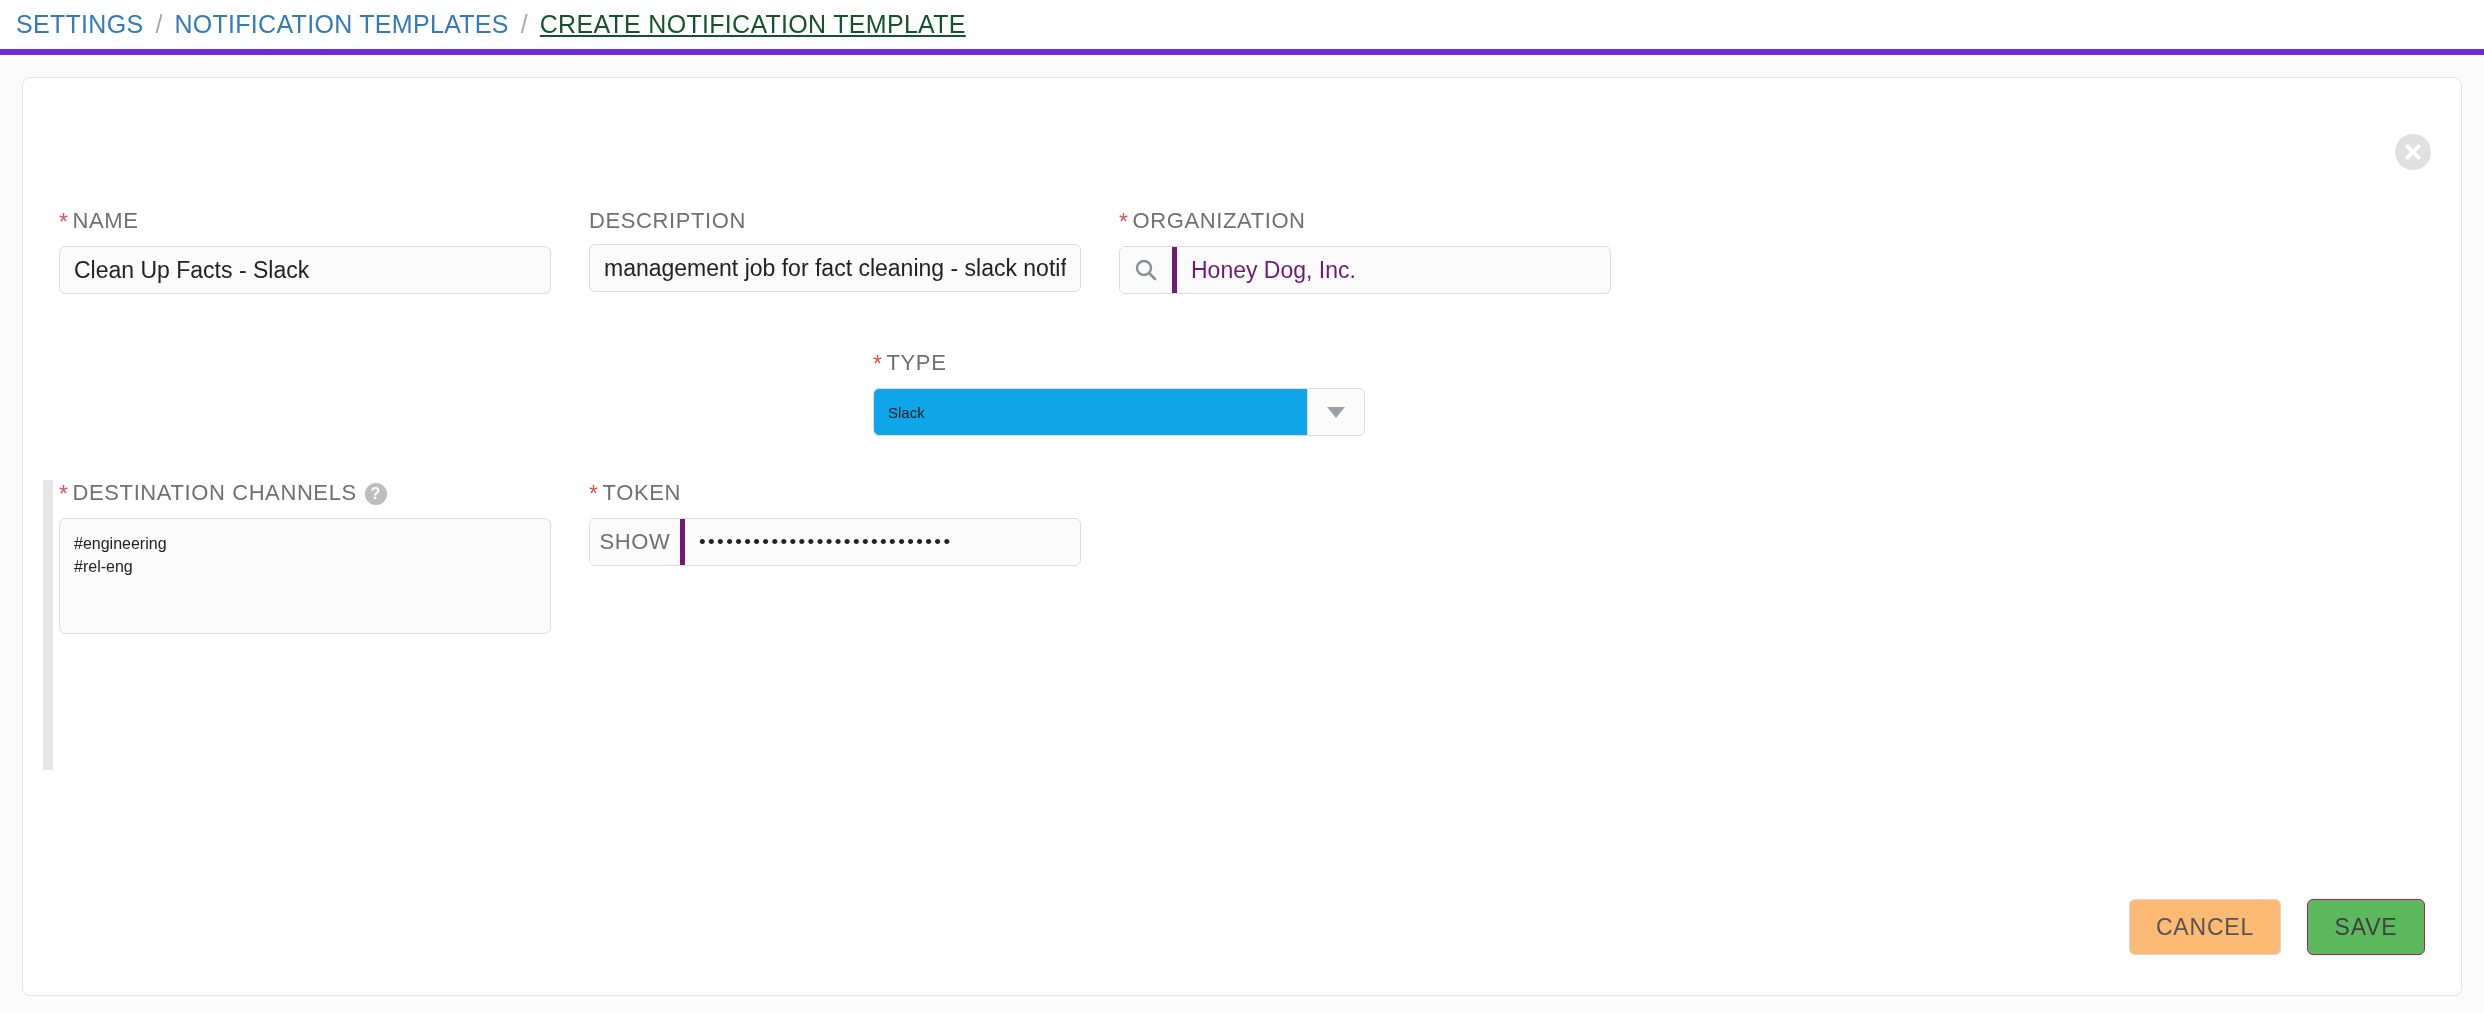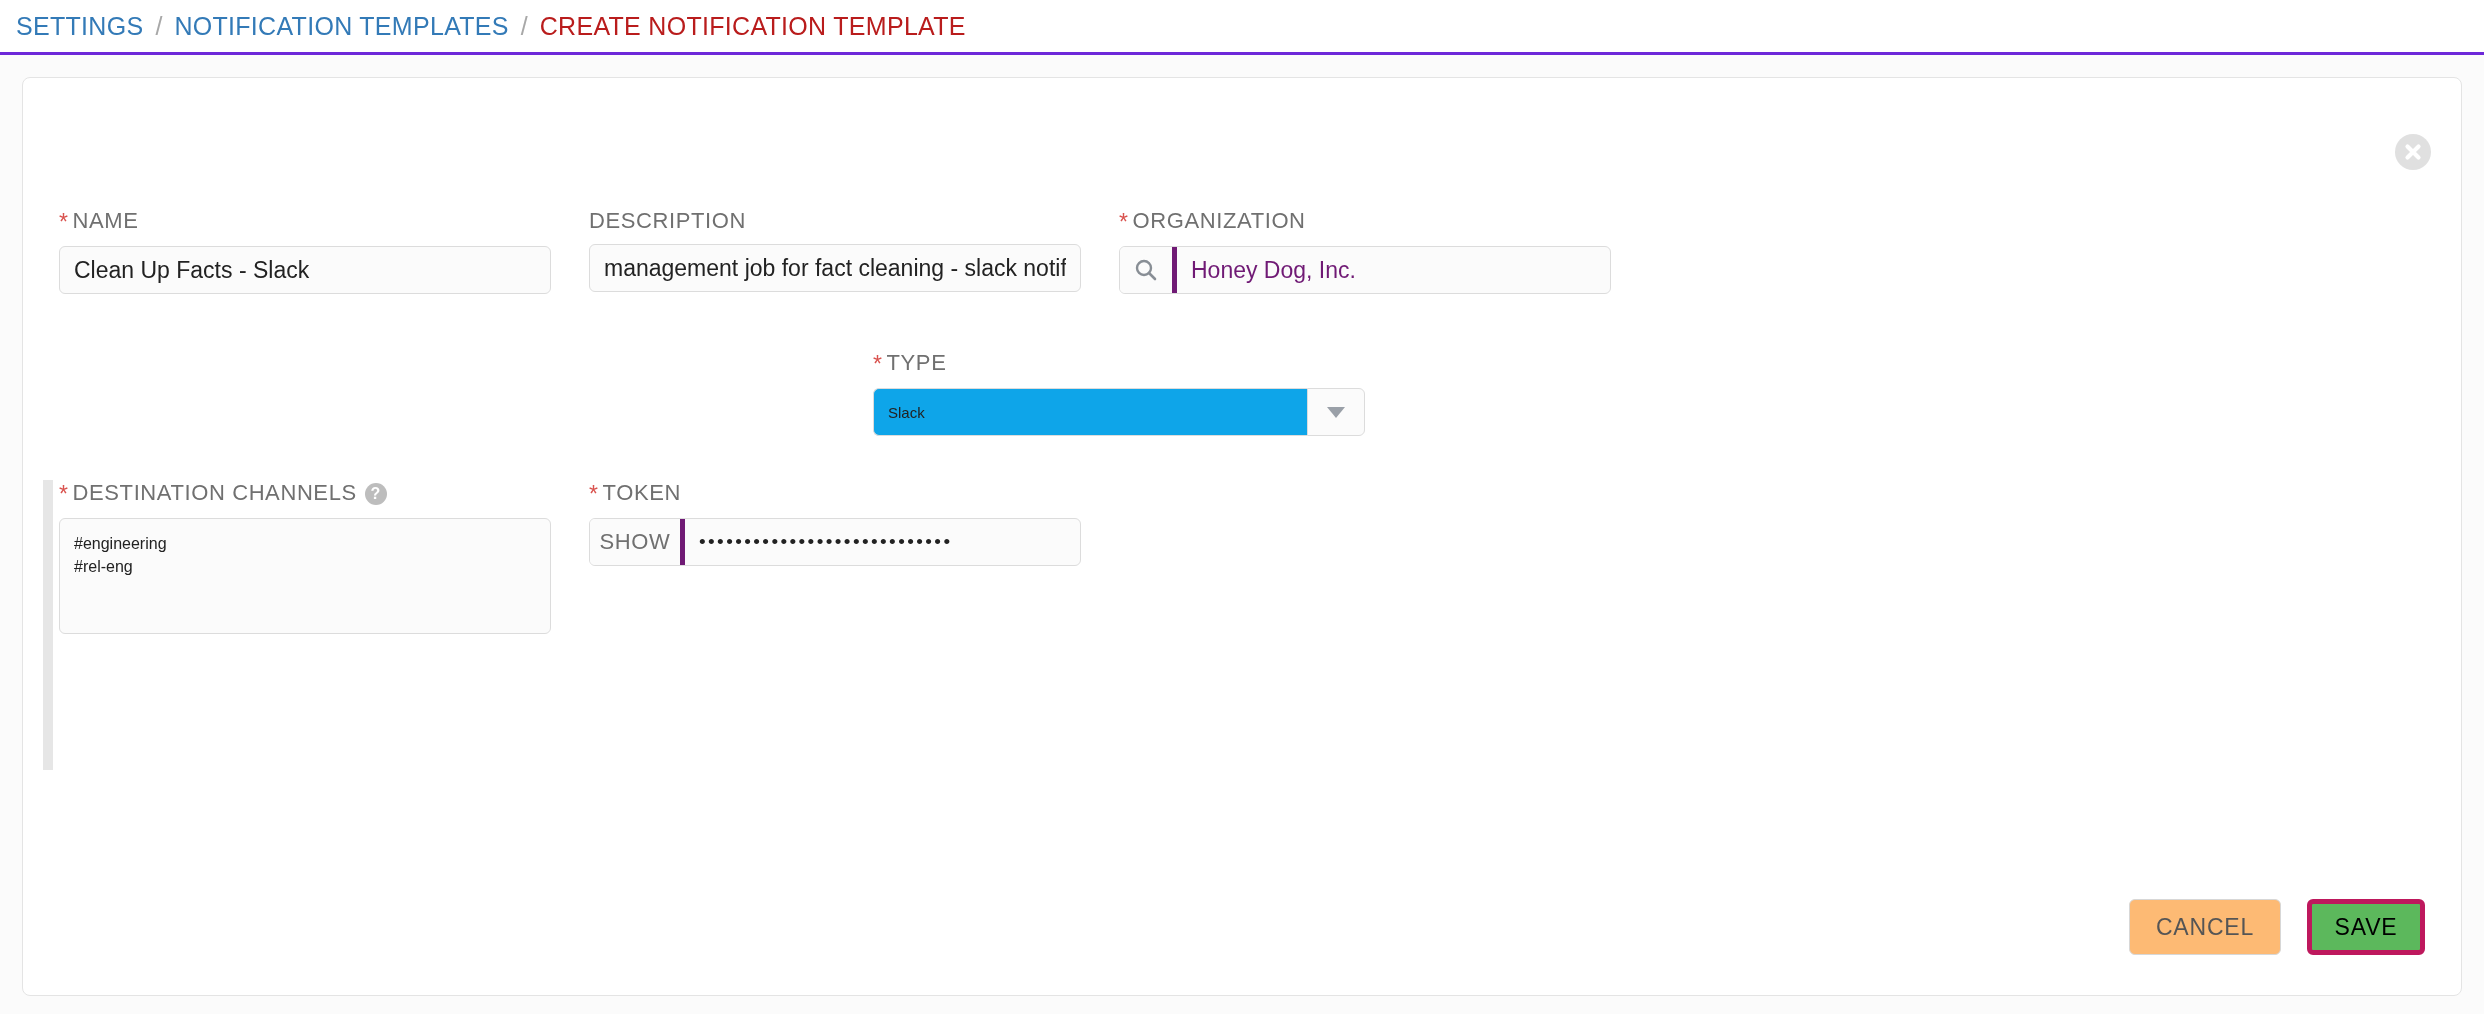--- a/index.html
+++ b/index.html
@@ -19,34 +19,35 @@
   }
 
   
   .breadcrumb-bar {
     height: 55px;
     box-sizing: border-box;
     display: flex;
     align-items: center;
     padding-left: 16px;
     background: #ffffff;
-    border-bottom: 3px solid #6d28d9;
+    border-bottom: 6px solid #6d28d9;
   }
   .crumb {
     font-size: 25px;
     letter-spacing: 0.3px;
     white-space: nowrap;
   }
   .crumb-link {
     color: #337ab7;
     text-decoration: none;
     cursor: pointer;
   }
   .crumb-current {
-    color: #b91c1c;
+    color: #14532d;
+    text-decoration: underline;
   }
   .crumb-sep {
     color: #a8a8a8;
     font-size: 25px;
     margin: 0 12px;
   }
 
   
   .page-body {
     background: #fbfbfb;
@@ -300,22 +301,22 @@
     font-family: "Liberation Sans", sans-serif;
   }
   .btn-cancel {
     background: #fdba74;
     border: 1px solid #d7d7d7;
     color: #555555;
     margin-right: 26px;
   }
   .btn-save {
     background: #5cb85c;
-    border: 5px solid #be185d;
-    color: #000000;
+    border: 1px solid #be185d;
+    color: #404040;
     min-width: 118px;
   }
 </style>
 </head>
 <body>
 
 <div class="breadcrumb-bar">
   <a class="crumb crumb-link" href="#">SETTINGS</a>
   <span class="crumb-sep">/</span>
   <a class="crumb crumb-link" href="#">NOTIFICATION TEMPLATES</a>

